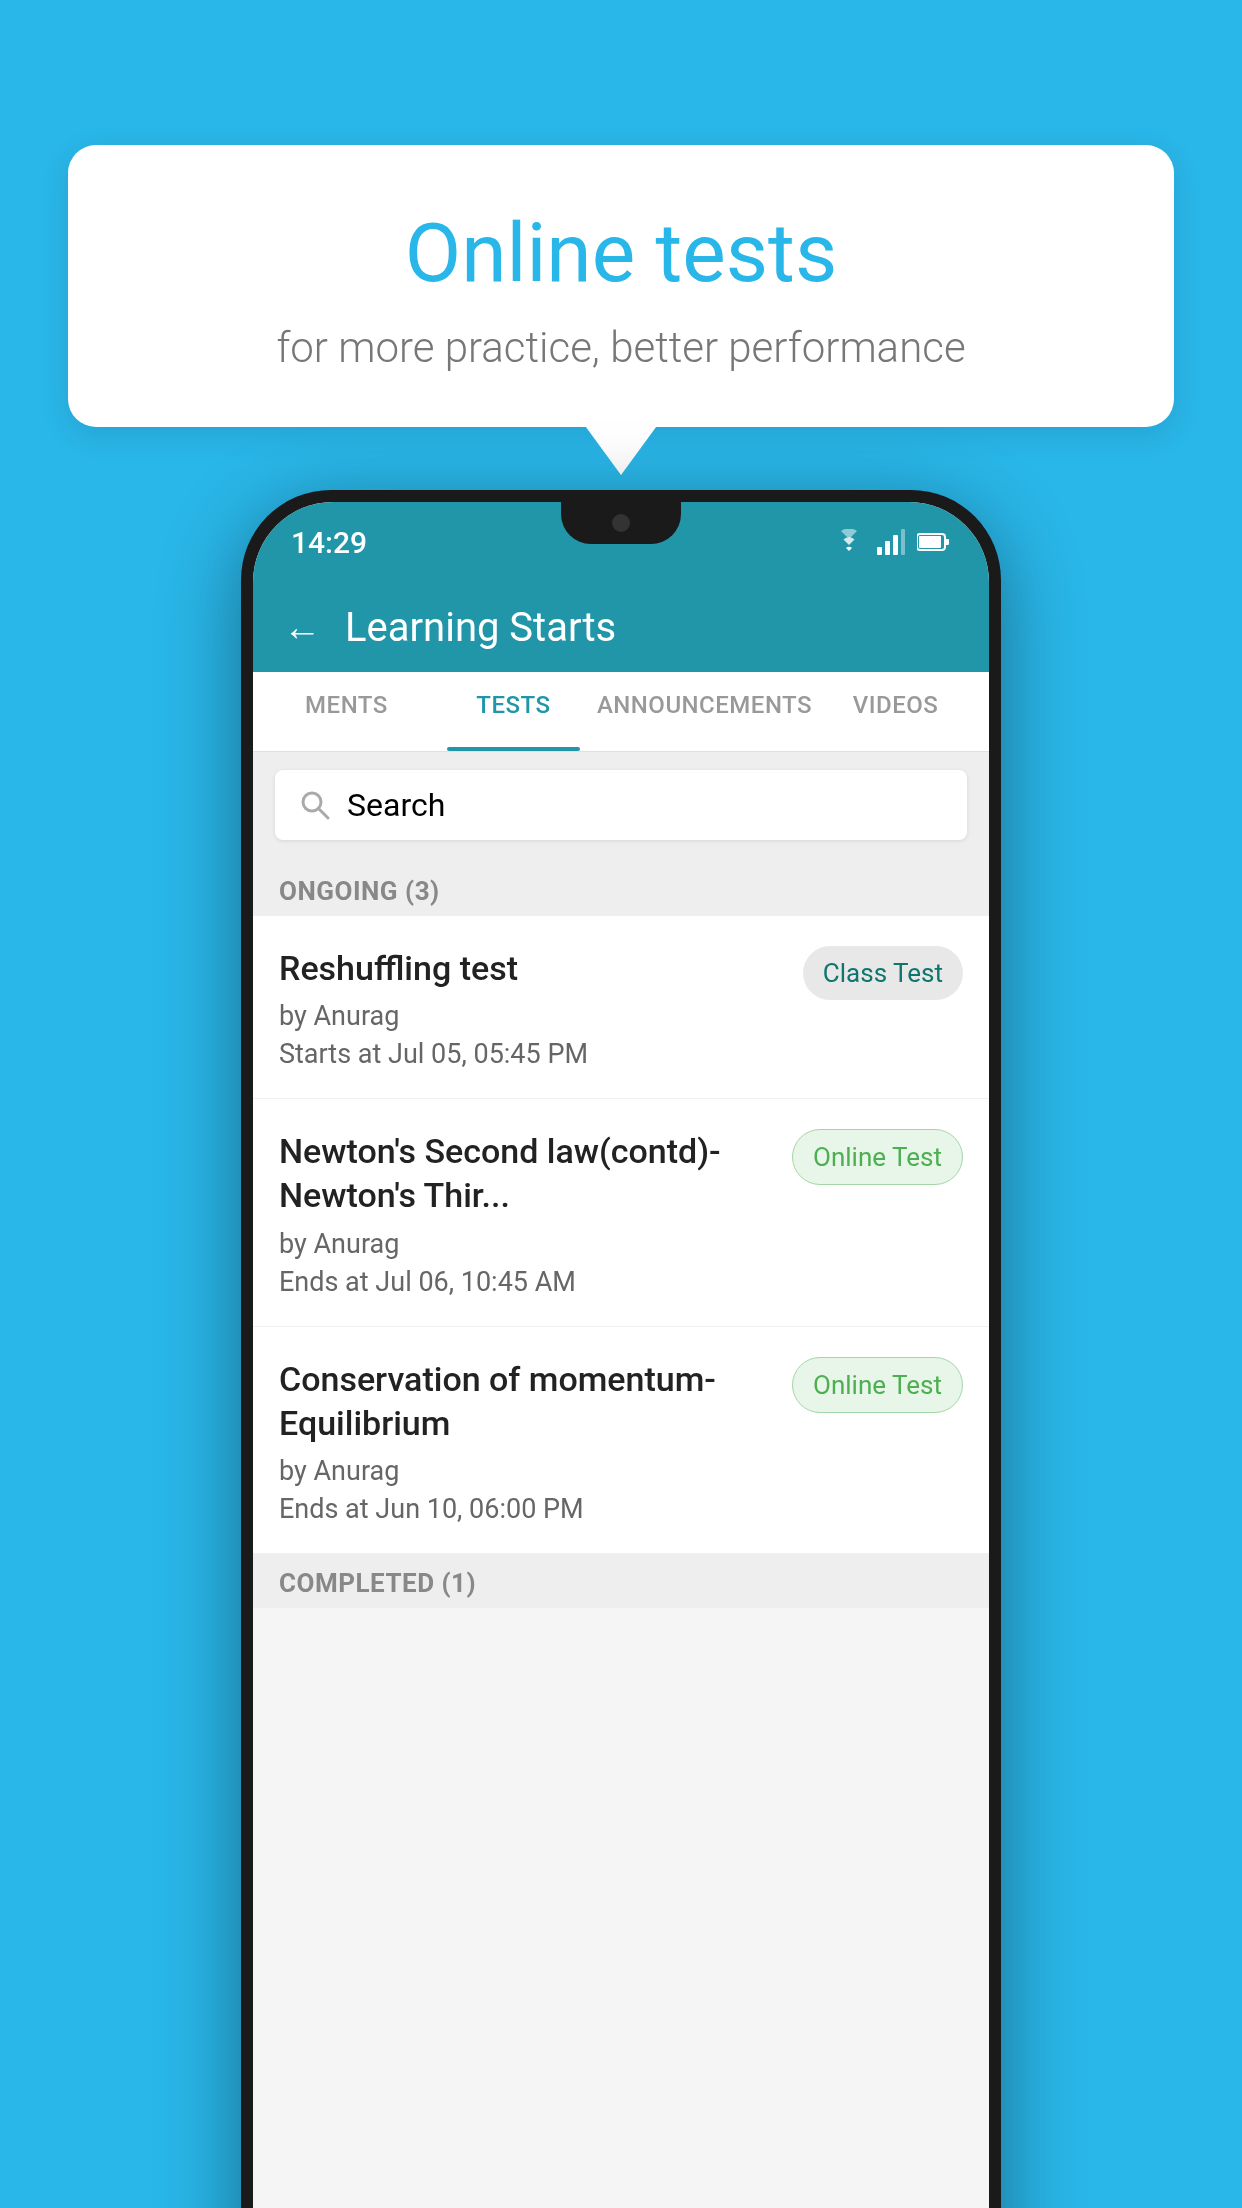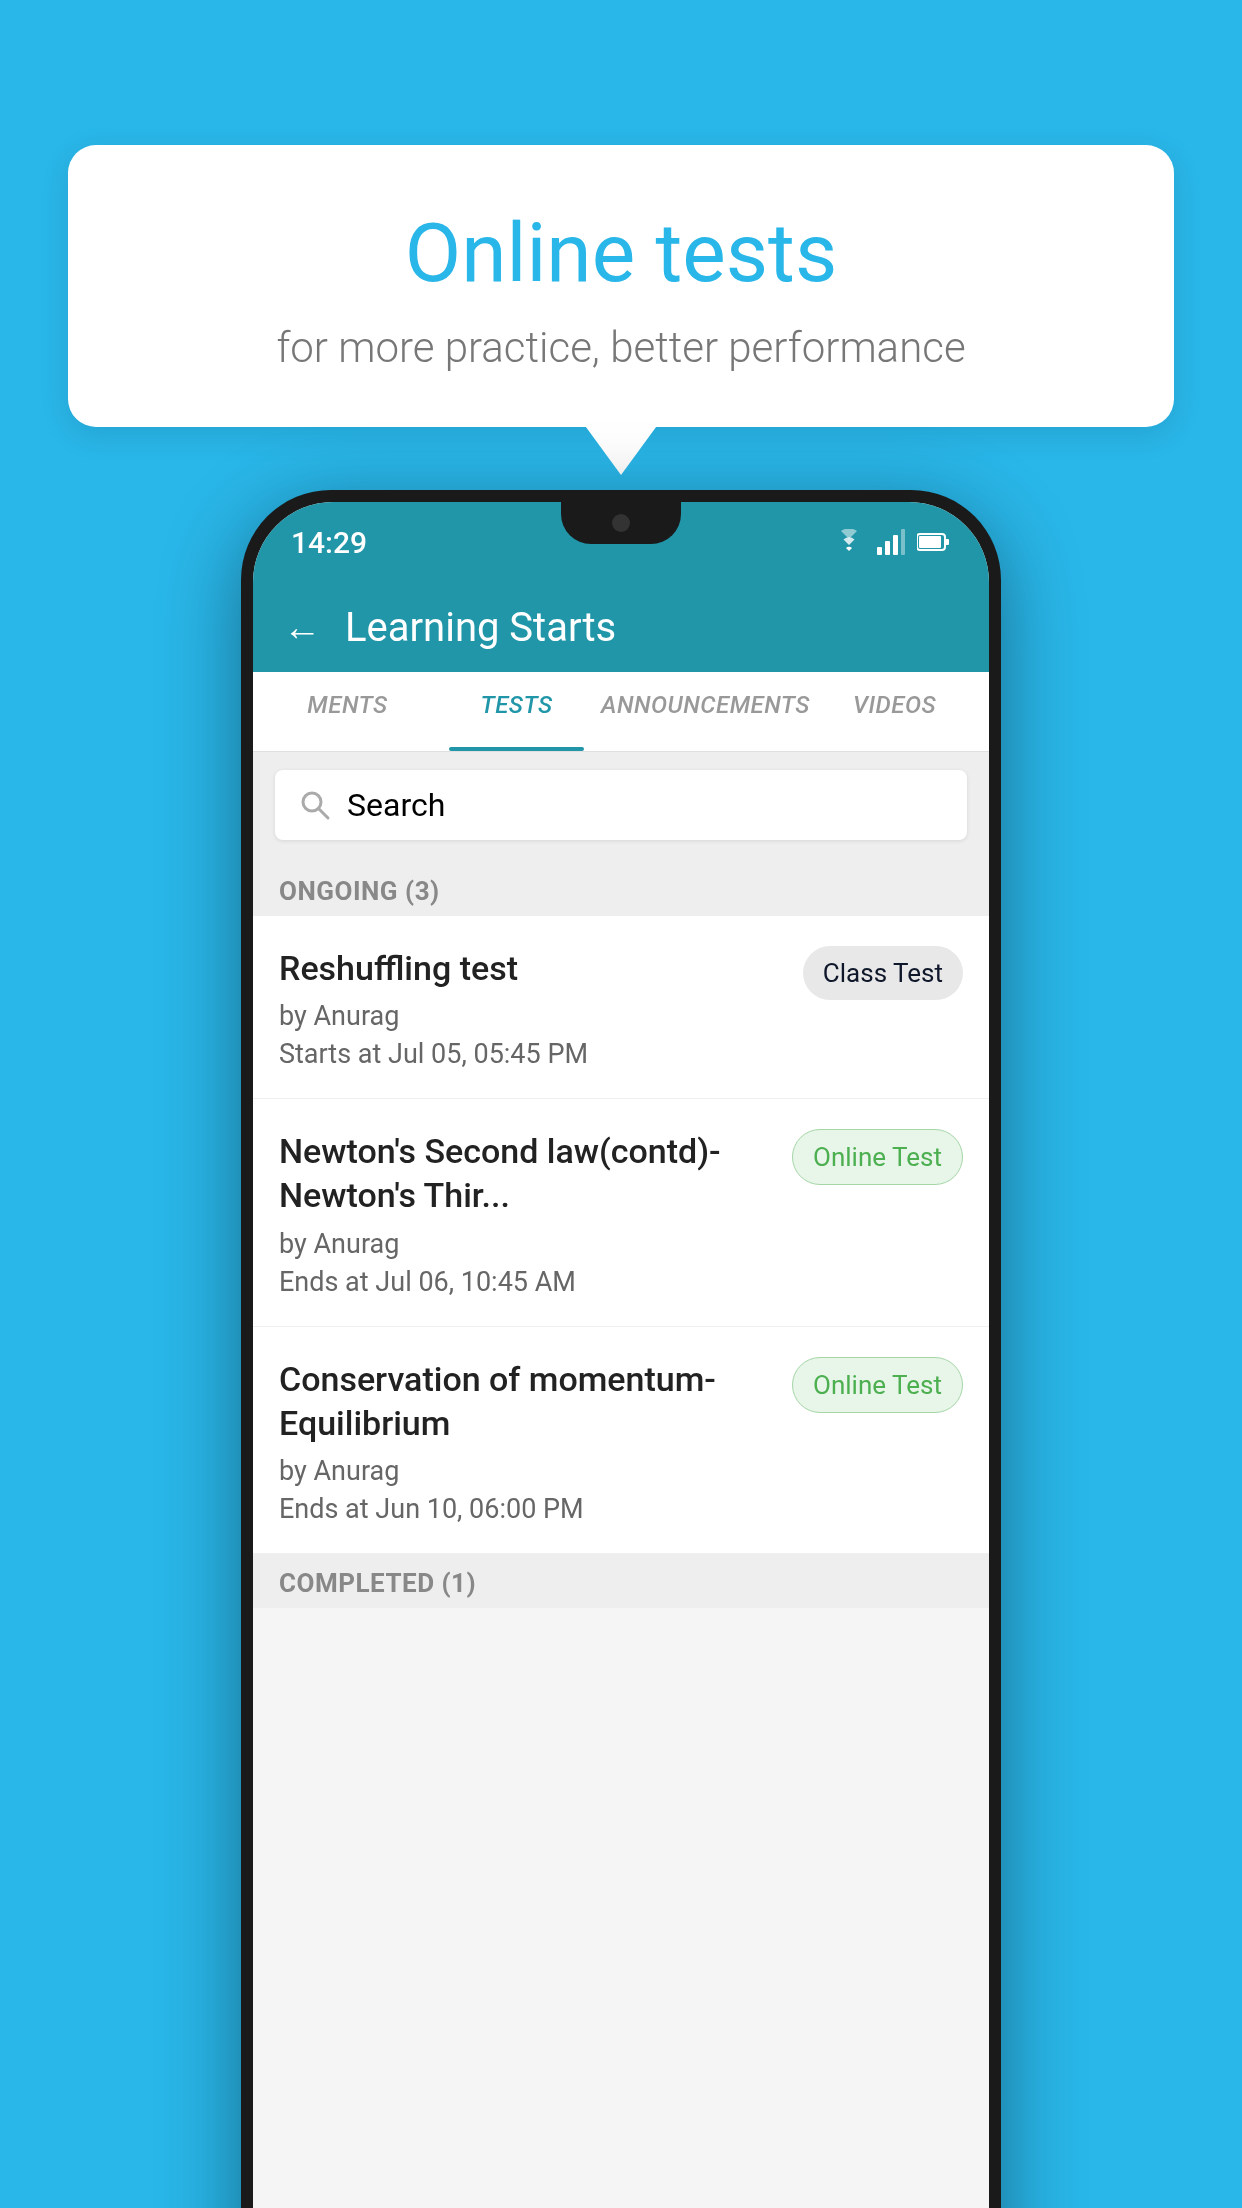--- a/index.html
+++ b/index.html
@@ -160,21 +160,20 @@
       align-items: center;
       justify-content: center;
       font-size: 24px;
       color: #999;
       font-weight: 500;
       letter-spacing: 0.5px;
       text-transform: uppercase;
       cursor: pointer;
       position: relative;
       padding-bottom: 14px;
-      font-style: italic;
     }
 
     .tab.active {
       color: #2196a8;
     }
 
     .tab.active::after {
       content: '';
       position: absolute;
       bottom: 0;
@@ -265,21 +264,21 @@
       border-radius: 30px;
       font-size: 26px;
       text-align: center;
       font-weight: 400;
       white-space: nowrap;
       flex-shrink: 0;
     }
 
     .badge-class {
       background: #e8e8e8;
-      color: #0f172a;
+      color: #0f766e;
     }
 
     .badge-online {
       background: #e8f5e9;
       color: #4caf50;
       border: 1px solid #a5d6a7;
     }
 
     
     .completed-header {

